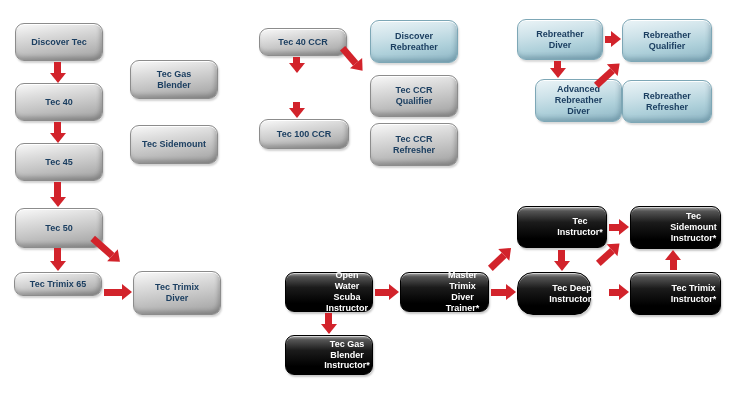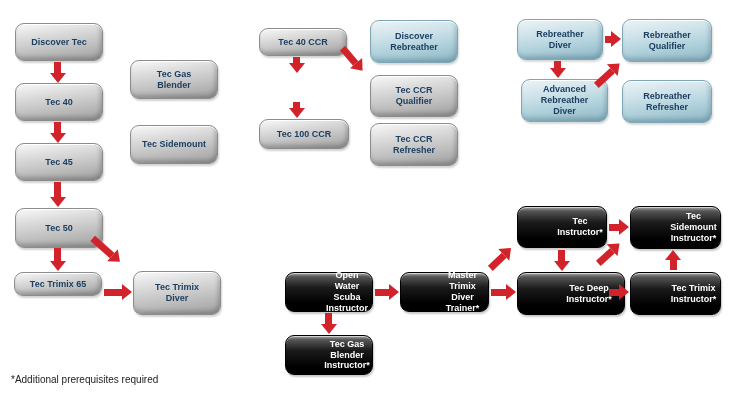--- a/index.html
+++ b/index.html
@@ -59,21 +59,20 @@
   }
   .footnote{
     position:absolute;left:11px;top:374px;
     font-size:10px;color:#222;
   }
 </style>
 </head>
 <body>
 
 <div id="stage">
-  <div class="footnote">*Additional prerequisites required</div>
 <div class="node gray" style="left: 15px; top: 23px; width: 88px; height: 38px;">
       <span class="label">Discover Tec</span>
     </div>
     <div class="node gray" style="left: 15px; top: 83px; width: 88px; height: 38px;">
       <span class="label">Tec 40</span>
     </div>
     <div class="node gray" style="left: 15px; top: 143px; width: 88px; height: 38px;">
       <span class="label">Tec 45</span>
     </div>
     <div class="node gray" style="left: 15px; top: 208px; width: 88px; height: 40px;">
@@ -112,21 +111,21 @@
 Refresher</span>
     </div>
     <div class="node blue" style="left: 517px; top: 19px; width: 86px; height: 41px;">
       <span class="label">Rebreather
 Diver</span>
     </div>
     <div class="node blue" style="left: 622px; top: 19px; width: 90px; height: 43px;">
       <span class="label">Rebreather
 Qualifier</span>
     </div>
-    <div class="node blue" style="left: 521px; top: 79px; width: 87px; height: 43px;">
+    <div class="node blue" style="left: 535px; top: 79px; width: 87px; height: 43px;">
       <span class="label">Advanced
 Rebreather
 Diver</span>
     </div>
     <div class="node blue" style="left: 622px; top: 80px; width: 90px; height: 43px;">
       <span class="label">Rebreather
 Refresher</span>
     </div>
     <div class="node black" style="left: 285px; top: 272px; width: 88px; height: 40px;">
       <span class="label">Open Water
@@ -141,21 +140,21 @@
 Instructor*</span>
     </div>
     <div class="node black" style="left: 517px; top: 206px; width: 90px; height: 42px;">
       <span class="label">Tec
 Instructor*</span>
     </div>
     <div class="node black" style="left: 630px; top: 206px; width: 91px; height: 43px;">
       <span class="label">Tec Sidemount
 Instructor*</span>
     </div>
-    <div class="node black" style="left: 517px; top: 272px; width: 108px; height: 43px;">
+    <div class="node black" style="left: 517px; top: 272px; width: 74px; height: 43px; border-radius: 16px;">
       <span class="label">Tec Deep
 Instructor*</span>
     </div>
     <div class="node black" style="left: 630px; top: 272px; width: 91px; height: 43px;">
       <span class="label">Tec Trimix
 Instructor*</span>
     </div>
     <div class="arrow" style="left: 58px; top: 62px; width: 20px; transform: rotate(90deg);">
       <i class="shaft"></i>
       <i class="head"></i>

